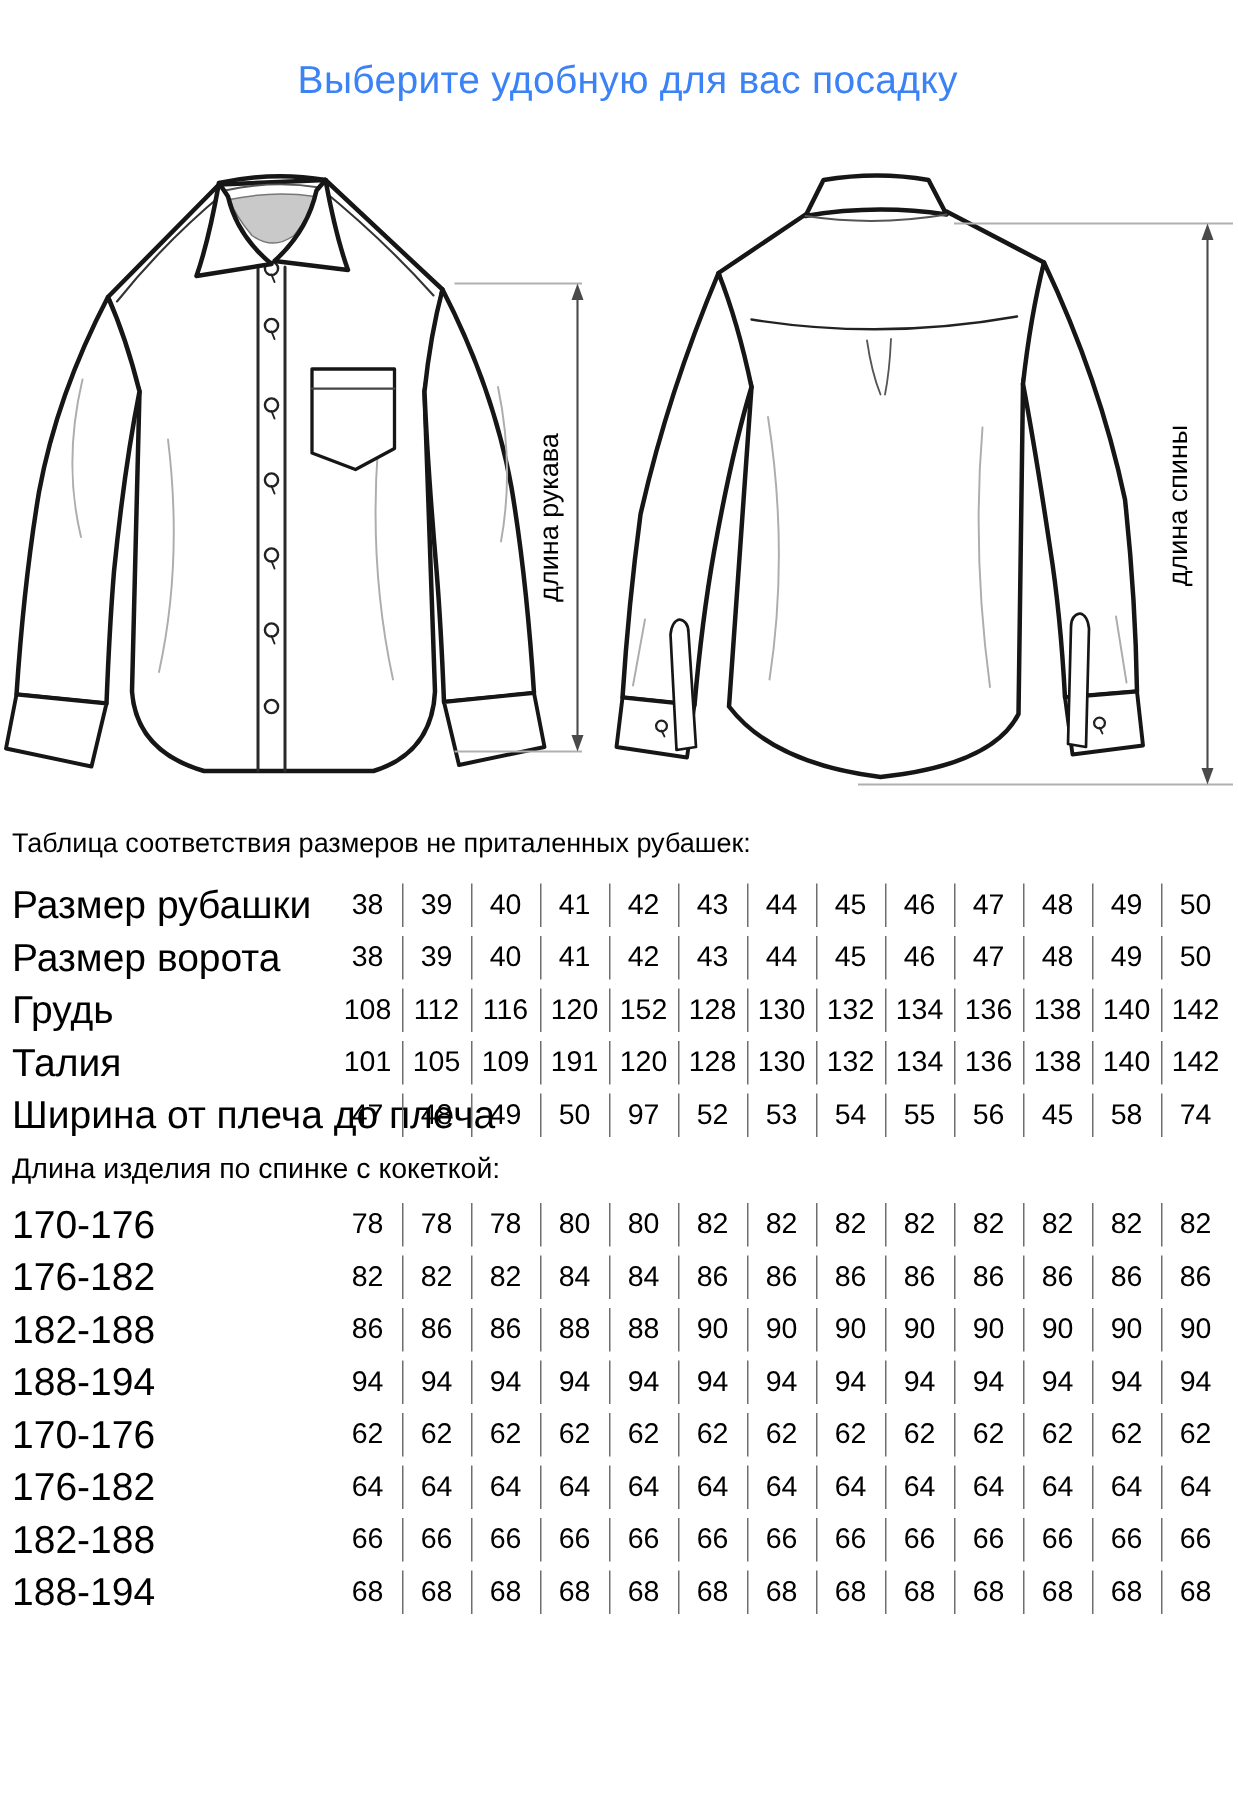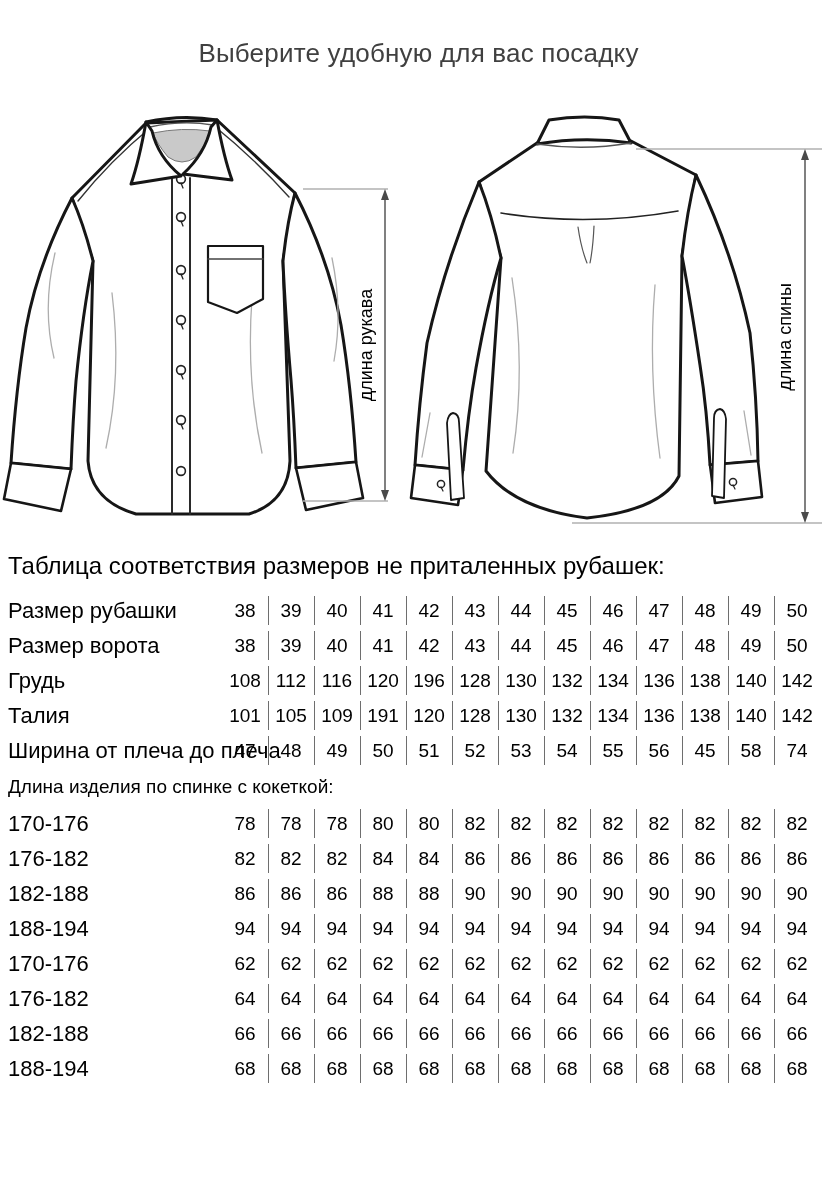--- a/index.html
+++ b/index.html
@@ -5,38 +5,38 @@
   html,body { margin:0; padding:0; }
   body {
     width:825px; height:1200px; overflow:hidden;
     background:#ffffff; color:#000;
     font-family:"Liberation Sans","DejaVu Sans",sans-serif;
   }
   .page { width:825px; height:1200px; position:relative; }
 
   .title {
     margin:38px 0 0 12px; text-align:center;
-    font-size:26px; font-weight:normal; color:#404040; letter-spacing:0.2px;
+    font-size:26px; font-weight:normal; color:#3b82f6; letter-spacing:0.2px;
   }
 
   .diagram-wrap { margin-top:44px; height:430px; }
 
   .classic-heading {
     margin:40px 0 0 8px;
     font-size:24px; font-weight:bold; letter-spacing:0.5px; color:#000;
   }
-  .subtitle { margin:9px 0 0 8px; font-size:24px; color:#000; }
+  .subtitle { margin:9px 0 0 8px; font-size:18px; color:#000; }
 
   .size-table { margin:13px 0 0 0; padding:0 5px 0 8px; }
   .t-row {
     display:grid;
     grid-template-columns:214px repeat(13, 1fr);
     height:35px; align-items:center;
   }
-  .t-label { font-size:22px; white-space:nowrap; }
+  .t-label { font-size:26px; white-space:nowrap; }
   .t-val { position:relative; text-align:center; font-size:19px; height:35px; line-height:35px; }
   .t-val + .t-val::before {
     content:""; position:absolute; left:0; top:3px; bottom:3px; width:1px; background:#6e6e6e;
   }
   .t-section {
     height:38px; display:flex; align-items:center;
     font-size:19px; white-space:nowrap;
   }
 
   svg text.dim-label { font-family:"Liberation Sans","DejaVu Sans",sans-serif; font-size:18px; fill:#000; }
@@ -205,21 +205,21 @@
         <div class="t-val">48</div>
         <div class="t-val">49</div>
         <div class="t-val">50</div>
       </div>
       <div class="t-row">
         <div class="t-label">Грудь</div>
         <div class="t-val">108</div>
         <div class="t-val">112</div>
         <div class="t-val">116</div>
         <div class="t-val">120</div>
-        <div class="t-val">196</div>
+        <div class="t-val">152</div>
         <div class="t-val">128</div>
         <div class="t-val">130</div>
         <div class="t-val">132</div>
         <div class="t-val">134</div>
         <div class="t-val">136</div>
         <div class="t-val">138</div>
         <div class="t-val">140</div>
         <div class="t-val">142</div>
       </div>
       <div class="t-row">
@@ -237,21 +237,21 @@
         <div class="t-val">138</div>
         <div class="t-val">140</div>
         <div class="t-val">142</div>
       </div>
       <div class="t-row">
         <div class="t-label">Ширина от плеча до плеча</div>
         <div class="t-val">47</div>
         <div class="t-val">48</div>
         <div class="t-val">49</div>
         <div class="t-val">50</div>
-        <div class="t-val">51</div>
+        <div class="t-val">97</div>
         <div class="t-val">52</div>
         <div class="t-val">53</div>
         <div class="t-val">54</div>
         <div class="t-val">55</div>
         <div class="t-val">56</div>
         <div class="t-val">45</div>
         <div class="t-val">58</div>
         <div class="t-val">74</div>
       </div>
       <div class="t-section">Длина изделия по спинке с кокеткой:</div>

